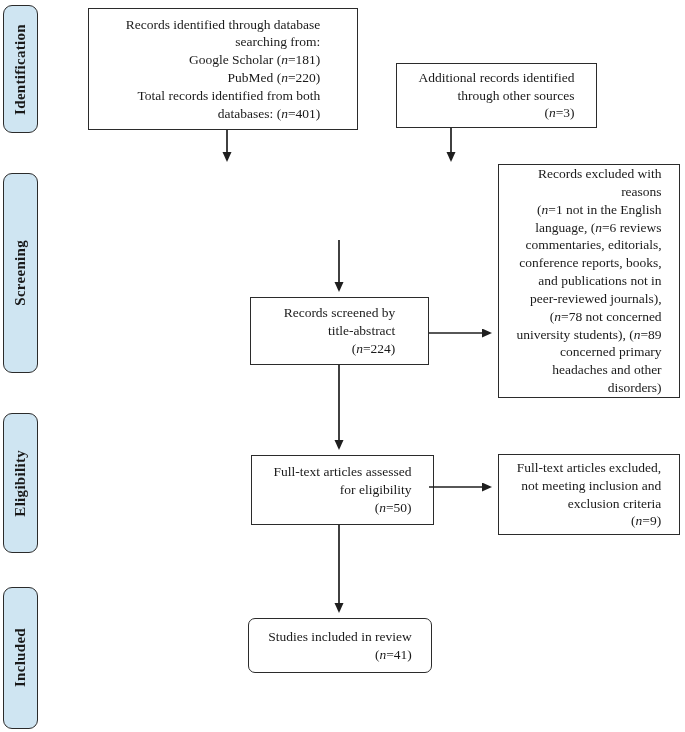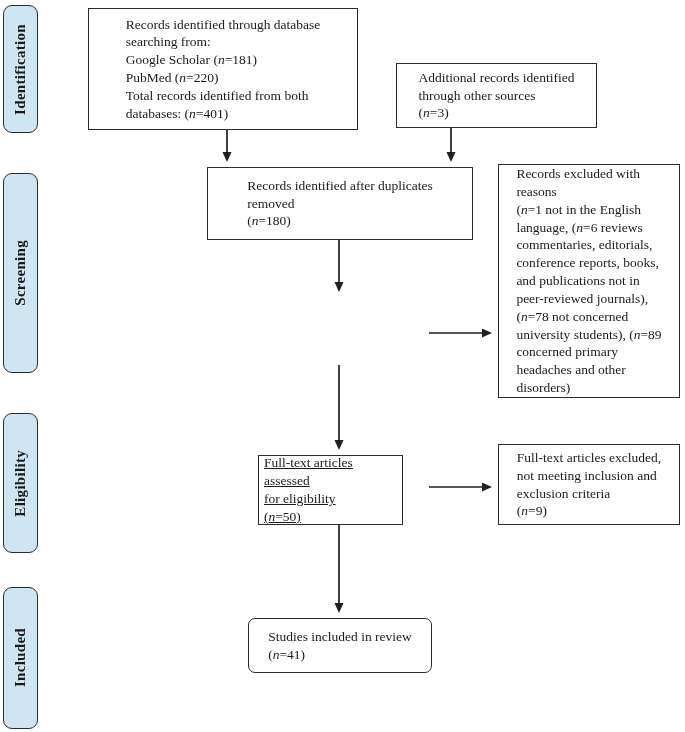--- a/index.html
+++ b/index.html
@@ -32,21 +32,21 @@
     white-space: nowrap;
   }
   .fbox {
     position: absolute;
     background: #ffffff;
     border: 1.5px solid #2b2b2b;
     box-sizing: border-box;
     display: flex;
     align-items: center;
     justify-content: center;
-    text-align: left;
+    text-align: right;
     font-size: 13.5px;
     line-height: 1.32;
     padding: 3px 5px;
   }
   .fbox i { font-style: italic; }
   .arrows {
     position: absolute;
     left: 0; top: 0;
     width: 685px; height: 732px;
     pointer-events: none;
@@ -71,34 +71,34 @@
   </div>
 
   <div class="fbox" style="left:88px; top:8px; width:270px; height:122px;">
       <div>Records identified through database<br>searching from:<br>Google Scholar (<i>n</i>=181)<br>PubMed (<i>n</i>=220)<br>Total records identified from both<br>databases: (<i>n</i>=401)</div>
     </div>
 
   <div class="fbox" style="left:396px; top:63px; width:201px; height:65px;">
       <div>Additional records identified<br>through other sources<br>(<i>n</i>=3)</div>
     </div>
 
-  <div class="fbox" style="left:207px; top:167px; width:266px; height:73px;">
-      <div>Records identified after duplicates<br>removed<br>(<i>n</i>=180)</div>
-    </div>
 
   <div class="fbox" style="left:498px; top:164px; width:182px; height:234px;">
       <div>Records excluded with<br>reasons<br>(<i>n</i>=1 not in the English<br>language, (<i>n</i>=6 reviews<br>commentaries, editorials,<br>conference reports, books,<br>and publications not in<br>peer-reviewed journals),<br>(<i>n</i>=78 not concerned<br>university students), (<i>n</i>=89<br>concerned primary<br>headaches and other<br>disorders)</div>
     </div>
 
+  <div class="fbox" style="left:250px; top:297px; width:179px; height:68px;">
+      <div>Records screened by<br>title-abstract<br>(<i>n</i>=224)</div>
+    </div>
 
-  <div class="fbox" style="left:258px; top:455px; width:145px; height:70px;text-decoration:underline;">
+  <div class="fbox" style="left:251px; top:455px; width:183px; height:70px;">
       <div>Full-text articles assessed<br>for eligibility<br>(<i>n</i>=50)</div>
     </div>
 
-  <div class="fbox" style="left:498px; top:444px; width:182px; height:81px;">
+  <div class="fbox" style="left:498px; top:454px; width:182px; height:81px;">
       <div>Full-text articles excluded,<br>not meeting inclusion and<br>exclusion criteria<br>(<i>n</i>=9)</div>
     </div>
 
   <div class="fbox" style="left:248px; top:618px; width:184px; height:55px;border-radius:7px;">
       <div>Studies included in review<br>(<i>n</i>=41)</div>
     </div>
 
   <svg class="arrows" viewBox="0 0 685 732" aria-hidden="true">
     <defs>
       <marker id="ah" markerUnits="userSpaceOnUse" markerWidth="11" markerHeight="11" refX="8" refY="4.5" orient="auto">

